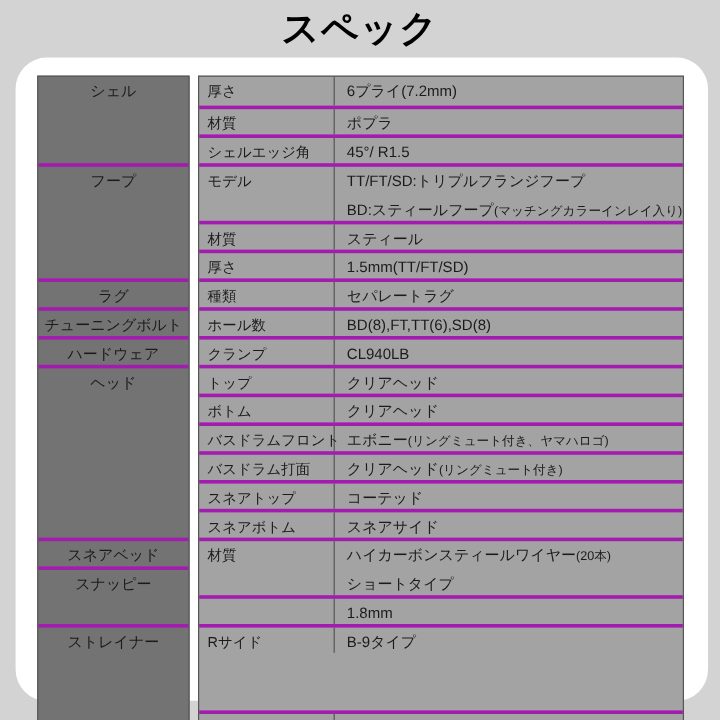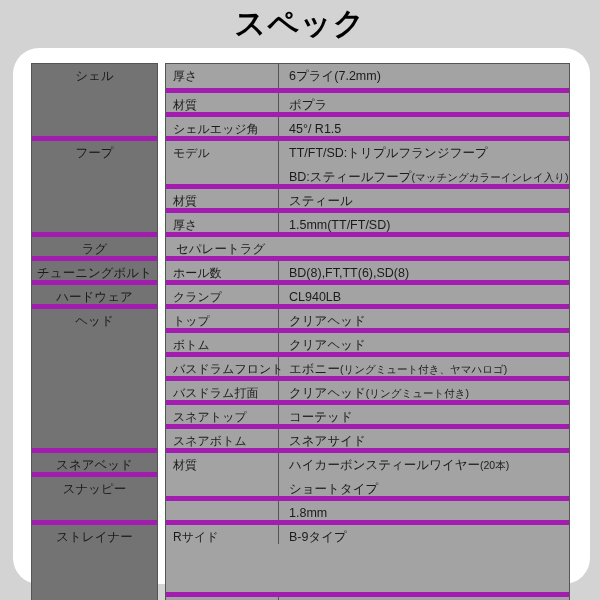--- a/index.html
+++ b/index.html
@@ -40,21 +40,21 @@
   }
   .cat{
     box-sizing:border-box;
     text-align:center;
     font-size:12.5px;line-height:24px;
     overflow:visible;white-space:nowrap;
   }
   .row{
     display:flex;box-sizing:border-box;
   }
-  .bt{border-top:5px solid #a21caf;}
+  .bt{border-top:3px solid #a21caf;}
   .label{
     width:113px;flex:0 0 113px;
     border-right:1px solid #555;
     box-sizing:border-box;
     padding-left:7px;
     font-size:12px;line-height:24px;
     white-space:nowrap;overflow:visible;
   }
   .value{
     flex:1;box-sizing:border-box;
@@ -115,20 +115,21 @@
             <div class="vline"><span>スティール</span></div>
           </div>
         </div>
         <div class="row bt" style="height: 24px;">
           <div class="label">厚さ</div>
           <div class="value">
             <div class="vline"><span>1.5mm(TT/FT/SD)</span></div>
           </div>
         </div>
         <div class="row bt" style="height: 24px;">
+          <div class="label">種類</div>
           <div class="value">
             <div class="vline"><span>セパレートラグ</span></div>
           </div>
         </div>
         <div class="row bt" style="height: 24px;">
           <div class="label">ホール数</div>
           <div class="value">
             <div class="vline"><span>BD(8),FT,TT(6),SD(8)</span></div>
           </div>
         </div>

